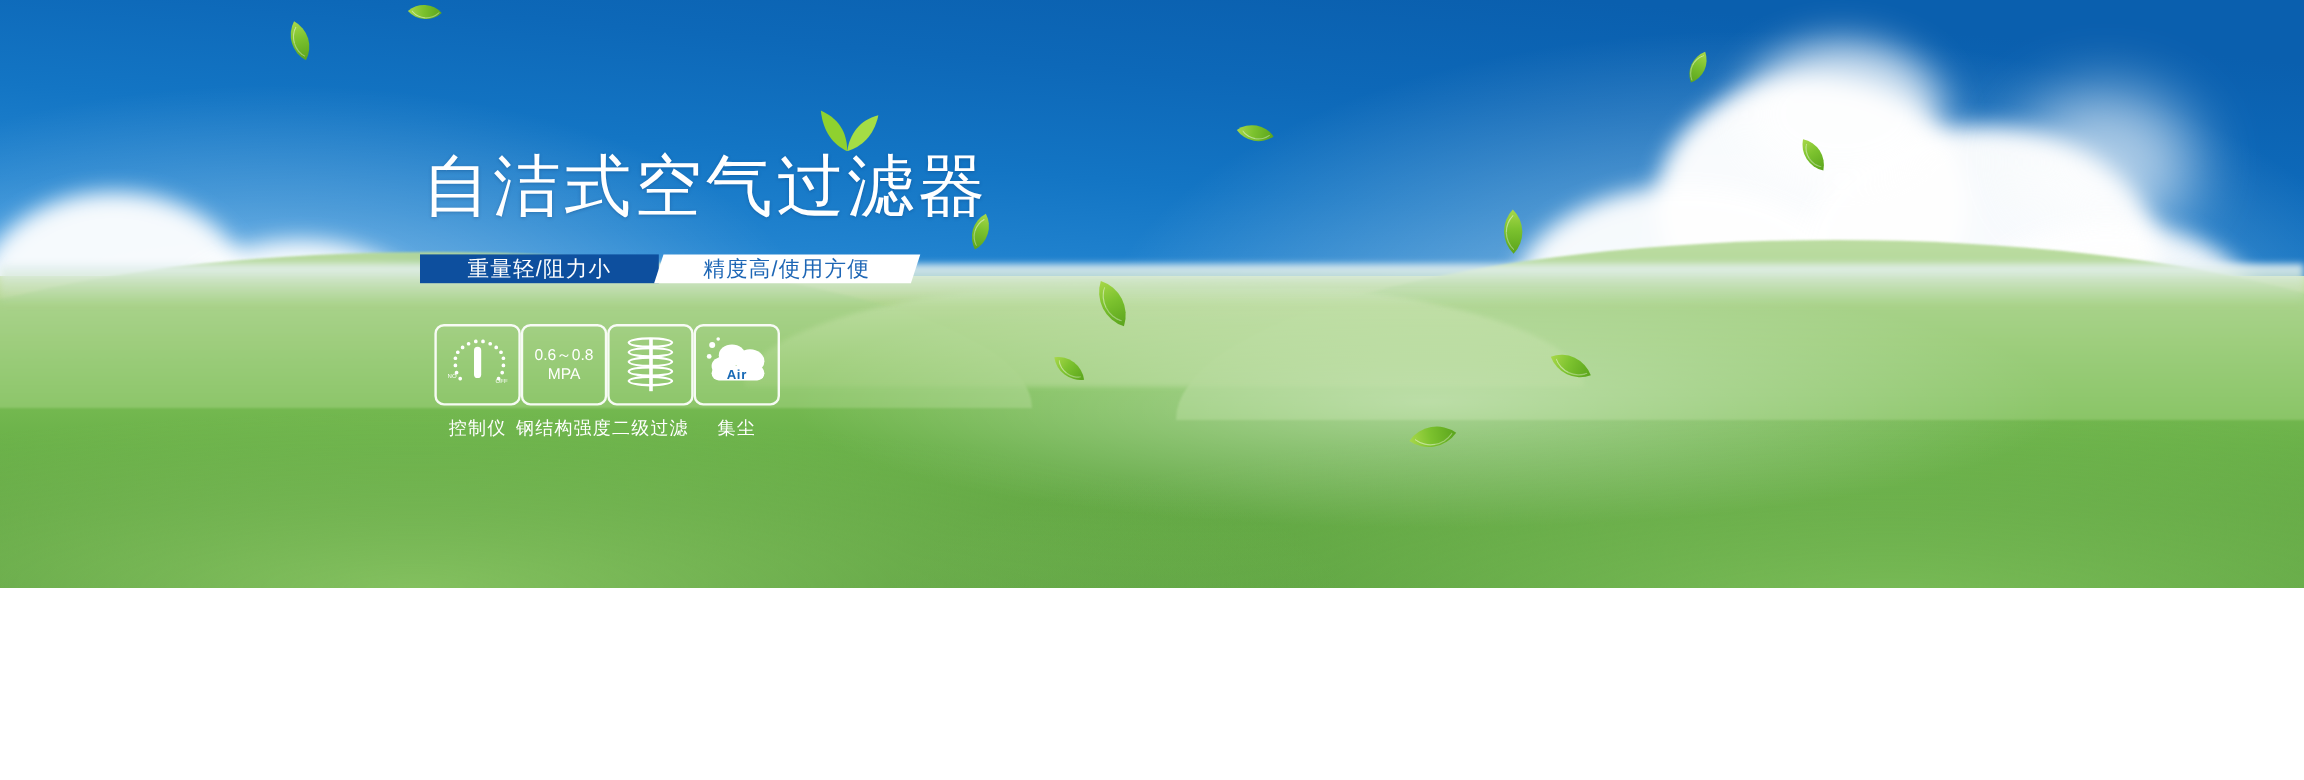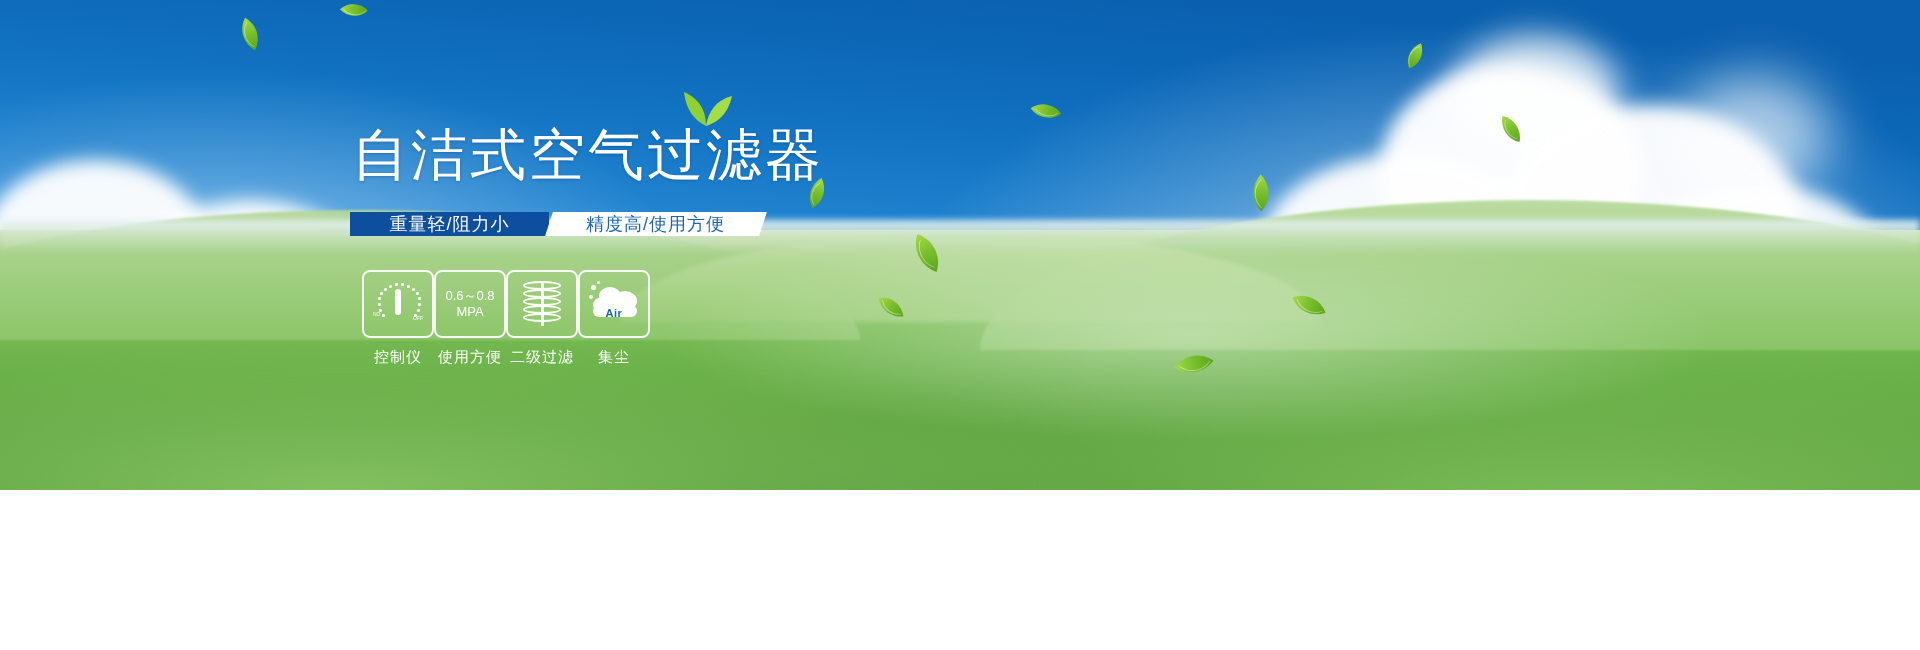--- a/index.html
+++ b/index.html
@@ -288,21 +288,21 @@
           </div>
         </div>
         <div class="flabel">控制仪</div>
       </div>
 
       <div class="feature">
         <div class="fbox">
           <div>0.6～0.8</div>
           <div class="l2">MPA</div>
         </div>
-        <div class="flabel">使用方便</div>
+        <div class="flabel">钢结构强度</div>
       </div>
 
       <div class="feature">
         <div class="fbox">
           <div class="coil">
             <div class="stem"></div>
             <div class="ring" style="top:1px"></div>
             <div class="ring" style="top:9px"></div>
             <div class="ring" style="top:17px"></div>
             <div class="ring" style="top:25px"></div>

